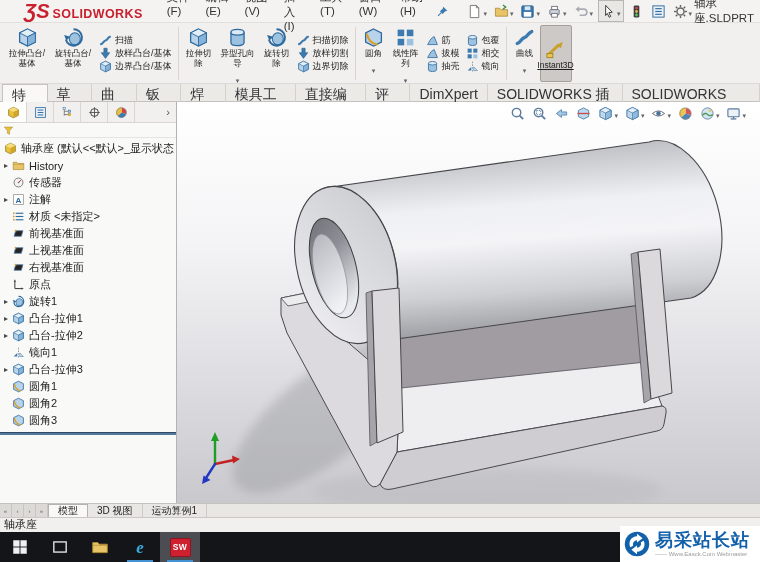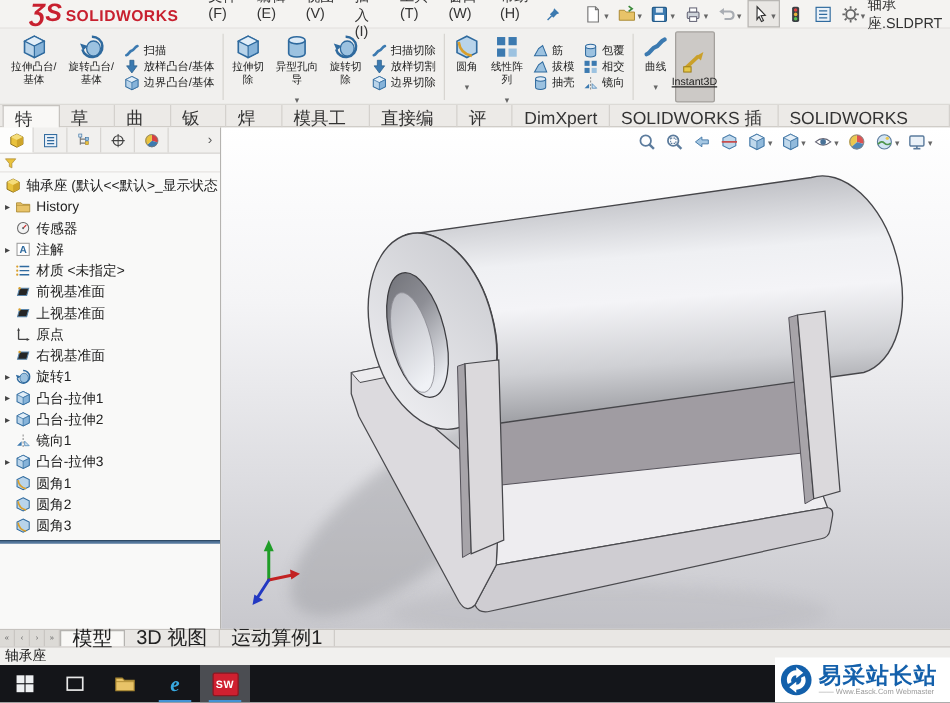--- a/index.html
+++ b/index.html
@@ -60,21 +60,21 @@
   .rollback{height:3px;background:#54779c;border-top:1px solid #2e4a66;margin-top:3px;}
 
   
   .viewport{flex:1;position:relative;background:linear-gradient(180deg,#ffffff 0%,#f4f4f6 35%,#dddde1 70%,#c8c8cd 100%);}
   .headsup{position:absolute;top:2px;right:14px;display:flex;align-items:center;gap:7px;z-index:5;}
   .hicon{display:flex;align-items:center;gap:1px;}
   .hicon svg{width:15px;height:15px;opacity:.9;}
   .model-svg{position:absolute;left:0;top:0;}
 
   
-  .bottomtabs{height:14px;display:flex;align-items:stretch;background:#e9e7e4;border-top:1px solid #c6c3bf;font-size:16px;text-align:right;}
+  .bottomtabs{height:14px;display:flex;align-items:stretch;background:#e9e7e4;border-top:1px solid #c6c3bf;font-size:10px;text-align:right;}
   .navbtn{width:12px;display:flex;align-items:center;justify-content:center;background:#dcdad6;border-right:1px solid #c9c6c2;color:#666;font-size:6px;}
   .nav-first::after{content:"«";} .nav-prev::after{content:"‹";} .nav-next::after{content:"›";} .nav-last::after{content:"»";}
   .btab{padding:0 9px;display:flex;align-items:center;border-right:1px solid #cfccc8;color:#222;}
   .btab.active{background:#f9f8f6;border:1px solid #b5b3b0;border-bottom:none;}
 
   
   .statusbar{height:15px;display:flex;align-items:flex-end;background:#f1f0ee;border-top:1px solid #cbc8c4;font-size:11px;padding-left:4px;color:#222;}
 
   
   .taskbar{height:30px;background:#141519;display:flex;align-items:stretch;}
@@ -645,33 +645,33 @@
               <svg>
                 <use href="#sym-plane"></use>
               </svg>
             </span>
           <span class="tlabel">上视基准面</span>
         </div>
         <div class="trow">
           <span class="exp"></span>
           <span class="ticon">
               <svg>
+                <use href="#sym-plane"></use>
+              </svg>
+            </span>
+          <span class="tlabel">右视基准面</span>
+        </div>
+        <div class="trow">
+          <span class="exp"></span>
+          <span class="ticon">
+              <svg>
                 <use href="#sym-origin"></use>
               </svg>
             </span>
           <span class="tlabel">原点</span>
-        </div>
-        <div class="trow">
-          <span class="exp"></span>
-          <span class="ticon">
-              <svg>
-                <use href="#sym-plane"></use>
-              </svg>
-            </span>
-          <span class="tlabel">右视基准面</span>
         </div>
         <div class="trow">
           <span class="exp on"></span>
           <span class="ticon">
               <svg>
                 <use href="#sym-revolve"></use>
               </svg>
             </span>
           <span class="tlabel">旋转1</span>
         </div>

